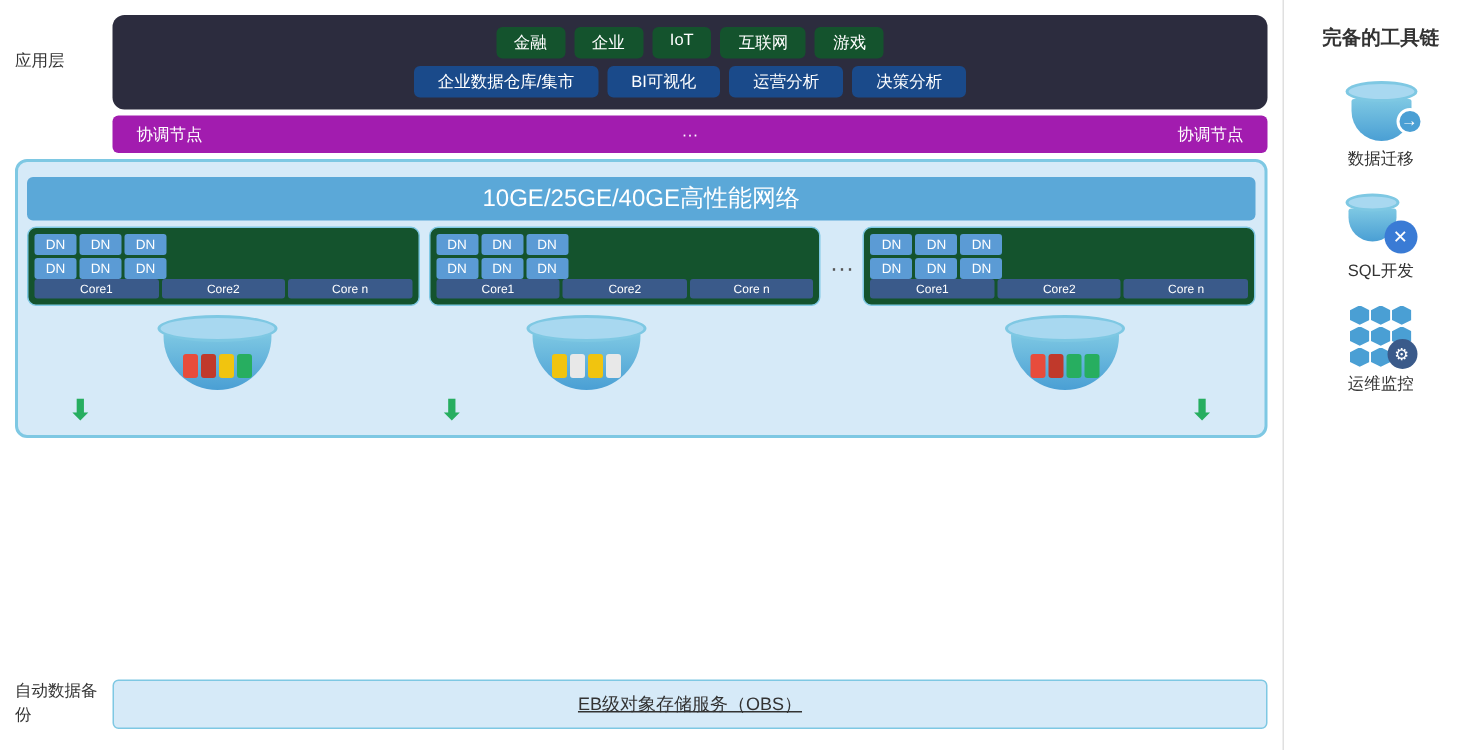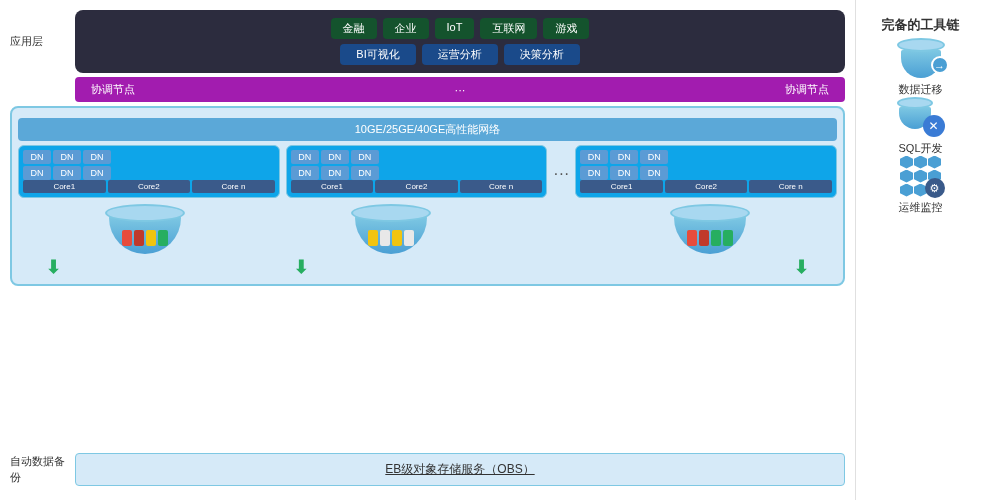--- a/index.html
+++ b/index.html
@@ -95,21 +95,21 @@
     }
     .coord-label {
       font-size: 11px;
     }
     
     .network-bar {
       background: #5ba8d8;
       border-radius: 4px;
       text-align: center;
       color: #fff;
-      font-size: 11px;
+      font-size: 16px;
       padding: 4px;
       margin: 4px 0;
     }
     
     .dws-outer {
       background: #d6eaf8;
       border: 2px solid #7ec8e3;
       border-radius: 8px;
       padding: 6px;
     }
@@ -165,21 +165,21 @@
       color: #333;
       text-decoration: underline;
     }
     
     .right-sidebar {
       width: 130px;
       border-left: 1px solid #e0e0e0;
       display: flex;
       flex-direction: column;
       padding: 16px 10px;
-      gap: 0;
+      gap: 16px;
     }
     .sidebar-title {
       font-size: 13px;
       font-weight: bold;
       color: #333;
       text-align: center;
       margin-bottom: 4px;
     }
     .tool-item {
       display: flex;
@@ -273,21 +273,21 @@
       height: 20px;
       background: #3a5a8a;
       border-radius: 50%;
       display: flex;
       align-items: center;
       justify-content: center;
       color: #fff;
       font-size: 11px;
     }
     .node-wrapper {
-      background: #0ea5e9;
+      background: #14532d;
       border: 1.5px solid #7ec8e3;
       border-radius: 6px;
       padding: 4px;
       flex: 1;
     }
   </style>
 </head>
 <body>
 
 <div class="page-container">
@@ -299,20 +299,21 @@
       <div class="layer-content">
         <div class="app-box">
           <div class="app-row">
             <span class="app-tag">金融</span>
             <span class="app-tag">企业</span>
             <span class="app-tag">IoT</span>
             <span class="app-tag">互联网</span>
             <span class="app-tag">游戏</span>
           </div>
           <div class="app-row">
+            <span class="app-tag-dark">企业数据仓库/集市</span>
             <span class="app-tag-dark">BI可视化</span>
             <span class="app-tag-dark">运营分析</span>
             <span class="app-tag-dark">决策分析</span>
           </div>
         </div>
       </div>
     </div>
 
 
     <div class="layer-row">

